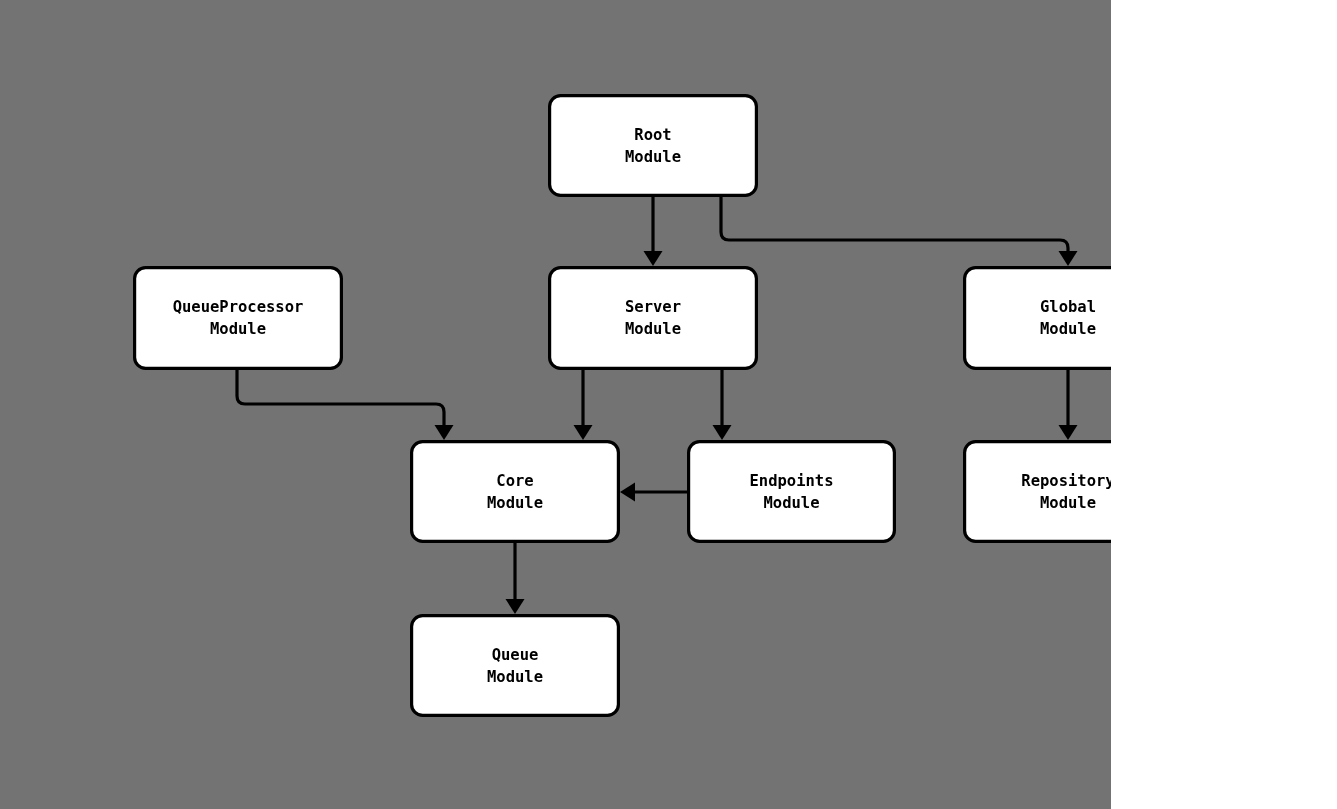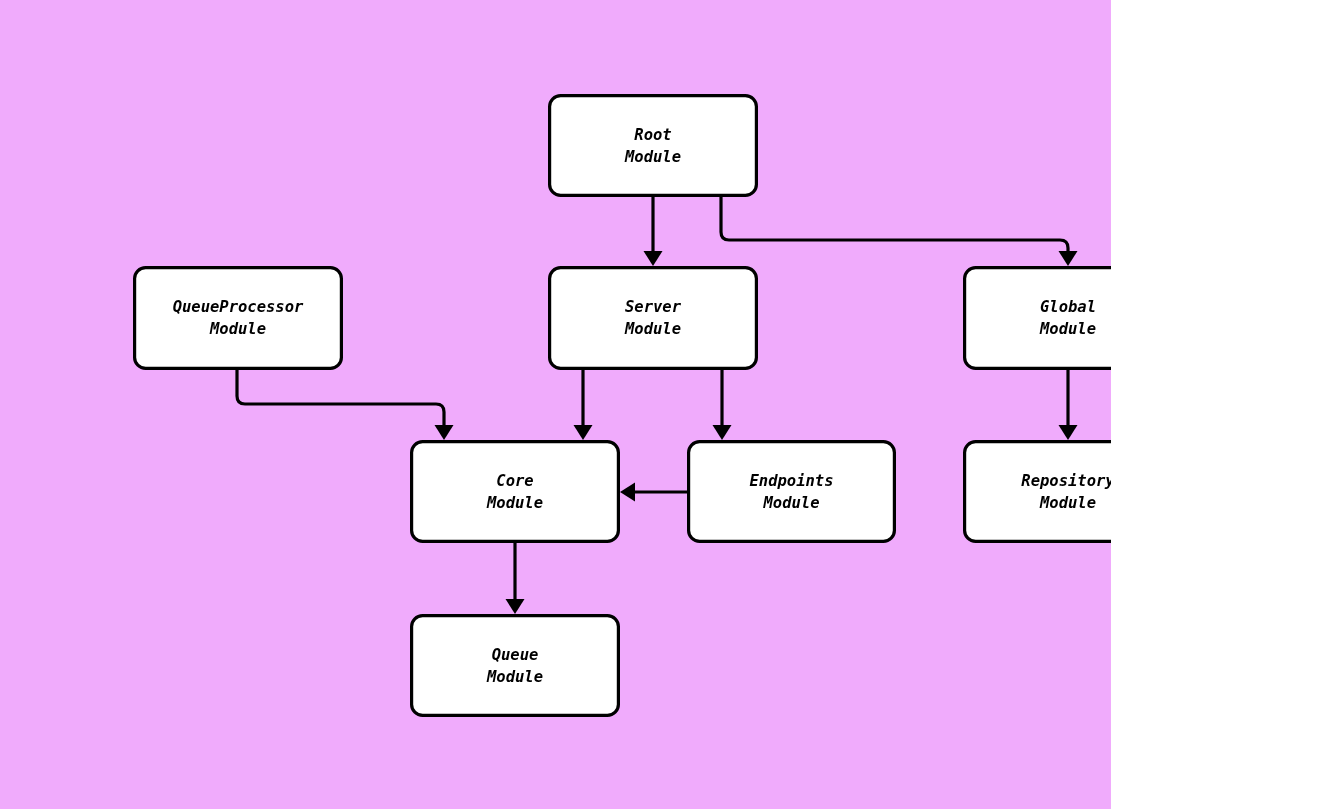--- a/index.html
+++ b/index.html
@@ -4,24 +4,23 @@
 <style>
   html, body {
     margin: 0;
     padding: 0;
     background: #ffffff;
   }
   #diagram-root {
     position: relative;
     width: 1111px;
     height: 809px;
-    background: #f0abfc;
+    background: #737373;
     overflow: hidden;
     font-family: "DejaVu Sans Mono", "Liberation Mono", monospace;
-    font-style: italic;
   }
   svg.diagram-canvas {
     position: absolute;
     left: 0;
     top: 0;
     width: 1337px;
     height: 809px;
     display: block;
   }
   .node-box {

